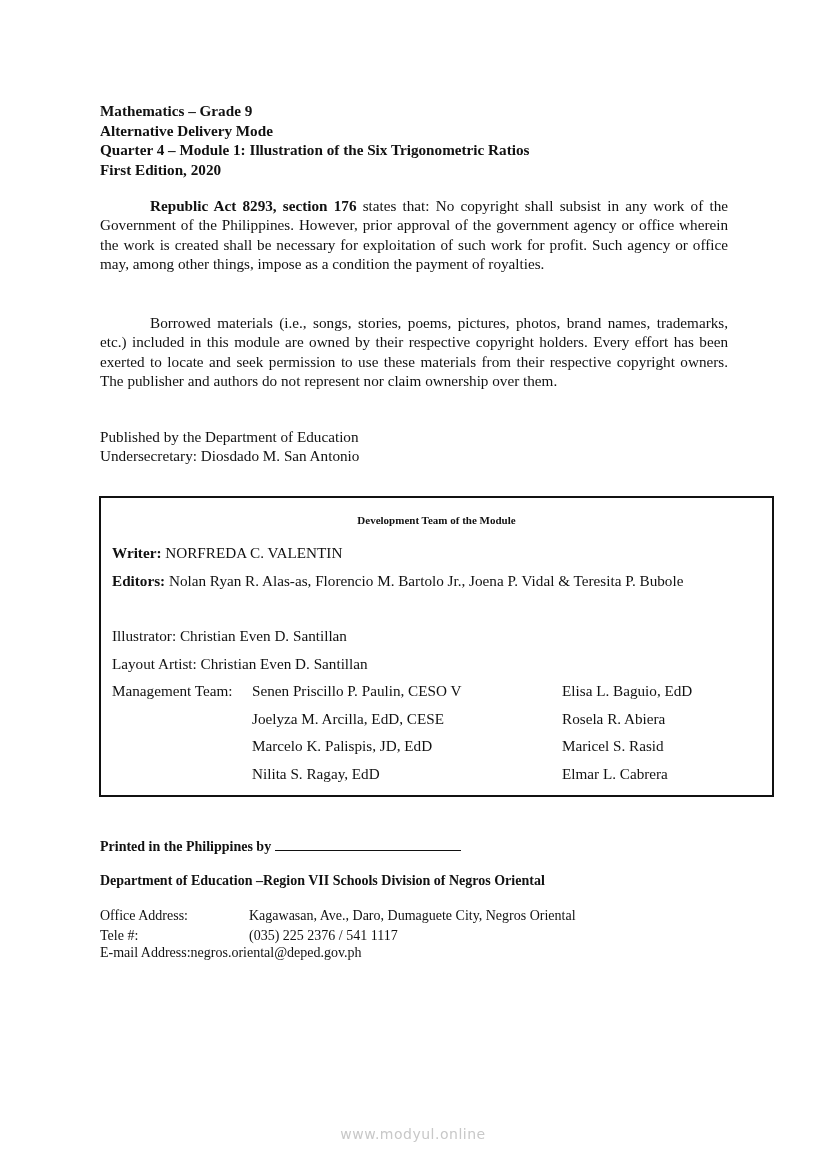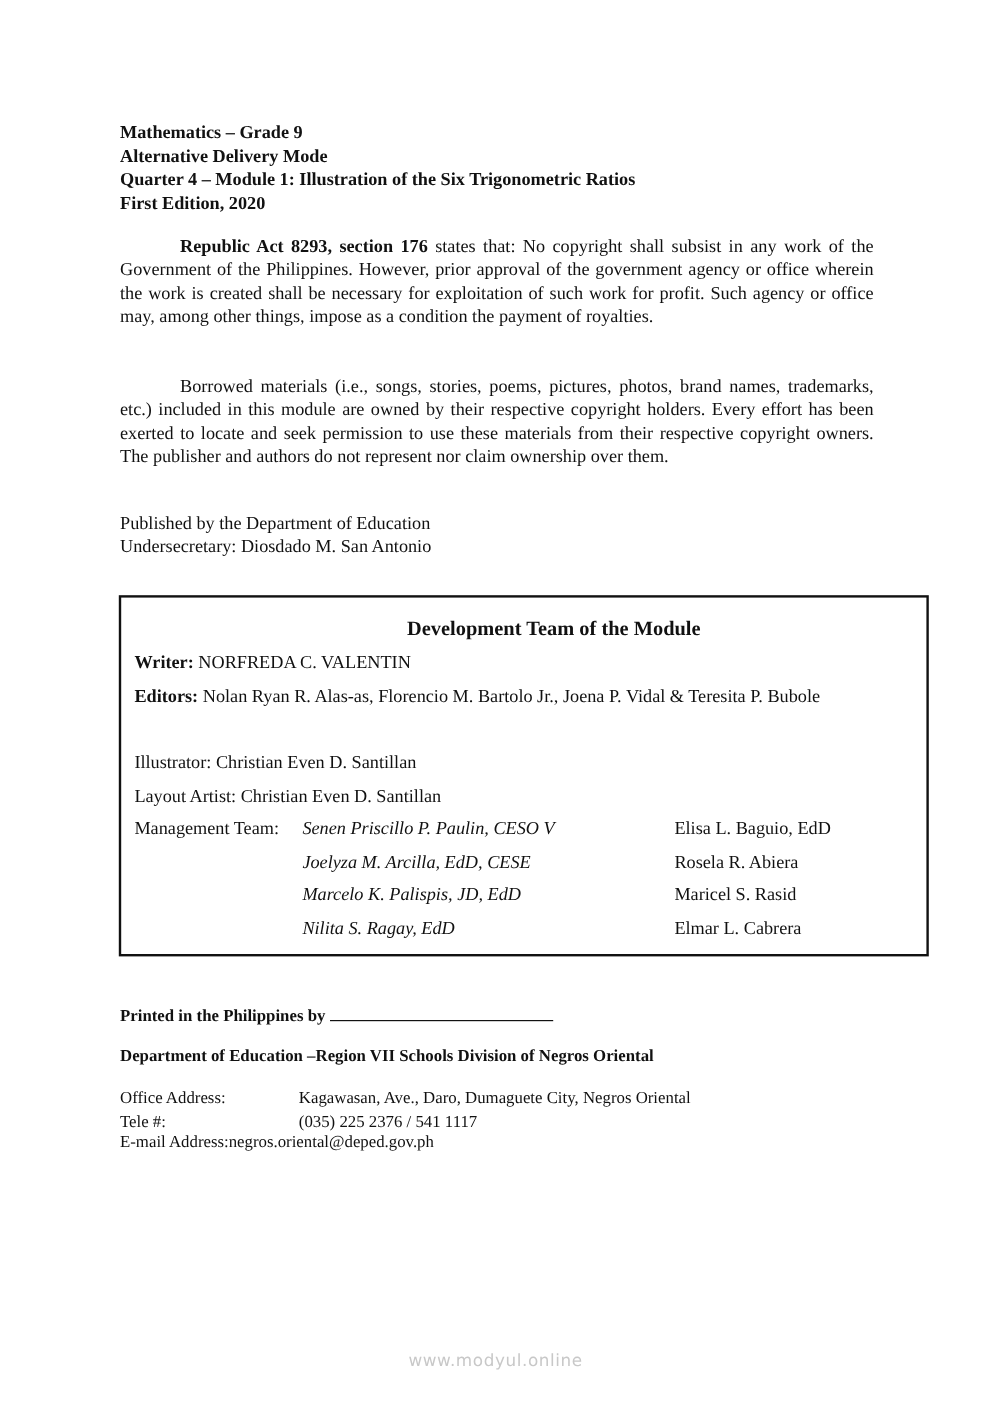--- a/index.html
+++ b/index.html
@@ -8,24 +8,24 @@
   .page { position:absolute; left:0; top:0; width:826px; height:1169px; }
   .hdr { position:absolute; left:100px; top:101px; font-weight:bold; font-size:15.2px; line-height:19.5px; }
   .para { position:absolute; left:100px; width:628px; font-size:15.2px; line-height:19.3px;
           text-align:justify; text-indent:50px; }
   .p1 { top:196px; }
   .p2 { top:313px; }
   .pub { position:absolute; left:100px; top:427px; font-size:15.2px; line-height:19.3px; }
   .team { position:absolute; left:99px; top:496px; width:675px; height:301px;
           border:2px solid #111; box-sizing:border-box; }
   .team-title { position:absolute; left:0; width:100%; top:16px; text-align:center;
-                font-weight:bold; font-size:17px;padding-left:25px; }
+                font-weight:bold; font-size:11px; }
   .tline { position:absolute; left:11px; font-size:15.2px; white-space:nowrap; }
   .b { font-weight:bold;margin-top:10px; }
-  .mg-col2 { position:absolute; left:151px; font-size:15.2px; white-space:nowrap;font-style:italic; }
+  .mg-col2 { position:absolute; left:151px; font-size:15.2px; white-space:nowrap; }
   .mg-col3 { position:absolute; left:461px; font-size:15.2px; white-space:nowrap; }
   .printed { position:absolute; left:100px; top:837px; font-weight:bold; font-size:14px; }
   .printed-blank { display:inline-block; width:186px; border-bottom:1.5px solid #111; height:13px; vertical-align:baseline; margin-left:4px; }
   .deped { position:absolute; left:100px; top:873px; font-weight:bold; font-size:14px; }
   .contact { position:absolute; left:100px; font-size:14px; white-space:nowrap; }
   .contact .lbl { display:inline-block; width:149px; }
   .watermark { position:absolute; left:0; width:826px; top:1126px; text-align:center;
                font-family:"DejaVu Sans", sans-serif; font-size:14px; color:#c8c8c8; letter-spacing:0.5px; }
 </style>
 </head>

